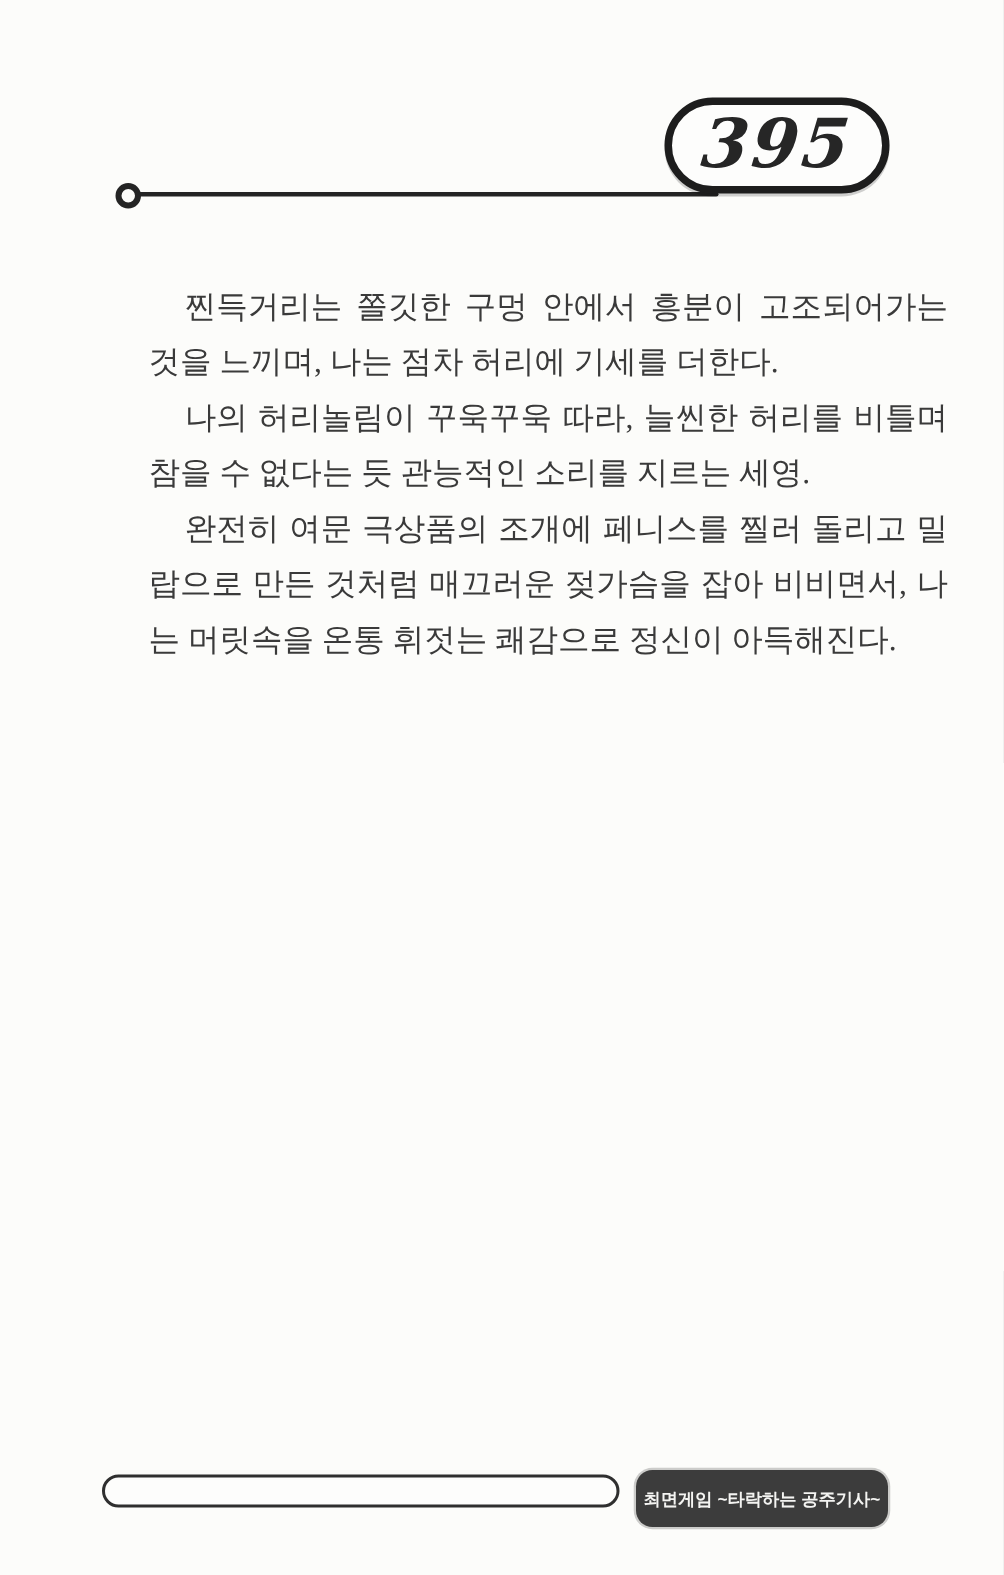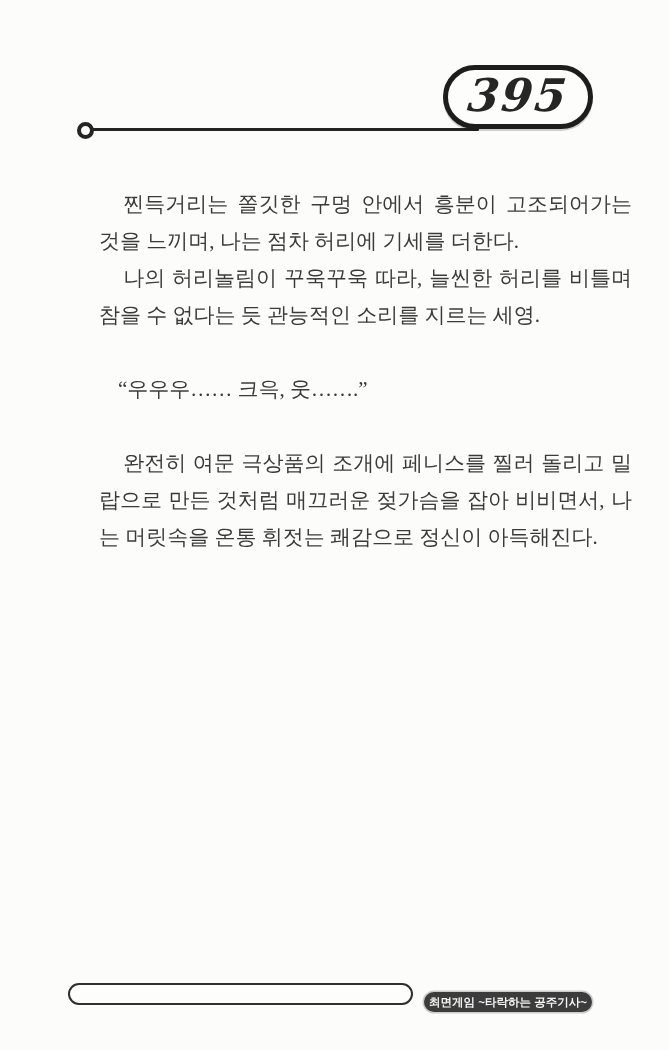--- a/index.html
+++ b/index.html
@@ -93,28 +93,27 @@
     height: 18px;
     background: #fdfdfc;
     border: 2.5px solid #2f2f2f;
     border-radius: 12px;
   }
   .footer-badge {
     position: absolute;
     left: 424px;
     top: 980px;
     width: 168px;
-    height: 20px;
+    height: 38px;
     background: #3c3c3c;
     border-radius: 11px;
     display: flex;
     align-items: center;
     justify-content: center;
     box-shadow: 0 0 0 1.5px rgba(60,60,60,0.25);
-    margin-top: 12px;
   }
   .footer-badge span {
     font-family: "Liberation Sans", "DejaVu Sans", sans-serif;
     font-size: 11.5px;
     font-weight: bold;
     color: #f4f4f2;
     white-space: nowrap;
     letter-spacing: 0px;
   }
 </style>
@@ -127,21 +126,20 @@
     <div class="rule-line"></div>
     <div class="rule-ring"></div>
     <div class="page-number-badge">
       <span>395</span>
     </div>
   </header>
 
   <main class="body-text" id="paragraphs">
       <p class="narration">찐득거리는 쫄깃한 구멍 안에서 흥분이 고조되어가는 것을 느끼며, 나는 점차 허리에 기세를 더한다.</p>
       <p class="narration">나의 허리놀림이 꾸욱꾸욱 따라, 늘씬한 허리를 비틀며 참을 수 없다는 듯 관능적인 소리를 지르는 세영.</p>
-      <p class="dialogue">“우우우…… 크윽, 웃…….”</p>
       <p class="narration">완전히 여문 극상품의 조개에 페니스를 찔러 돌리고 밀랍으로 만든 것처럼 매끄러운 젖가슴을 잡아 비비면서, 나는 머릿속을 온통 휘젓는 쾌감으로 정신이 아득해진다.</p>
     </main>
 
   <footer>
     <div class="footer-pill"></div>
     <div class="footer-badge">
       <span>최면게임 ~타락하는 공주기사~</span>
     </div>
   </footer>
 

